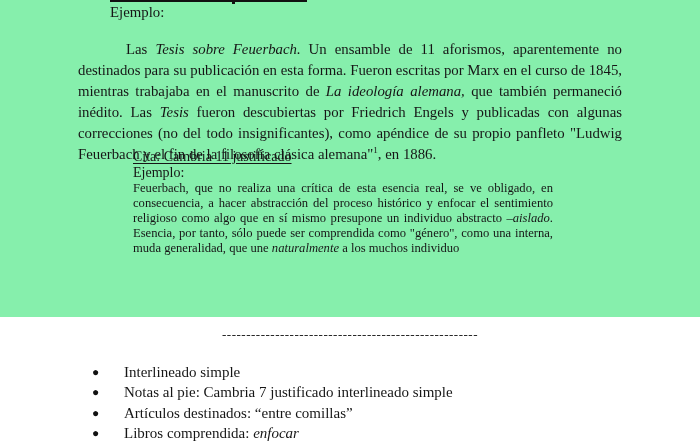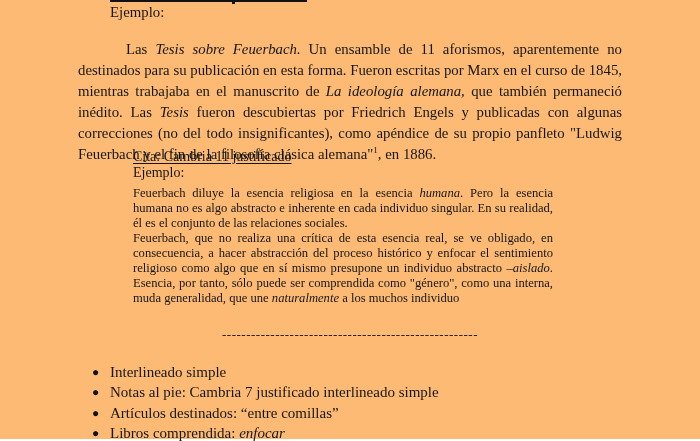--- a/index.html
+++ b/index.html
@@ -3,21 +3,21 @@
 <meta charset="utf-8">
 <style>
   html,body{margin:0;padding:0;}
   body{
     width:700px;height:441px;overflow:hidden;
     background:#ffffff;
     font-family:"Liberation Serif","DejaVu Serif",serif;
     color:#161616;
     -webkit-font-smoothing:antialiased;
   }
-  .page{position:relative;width:700px;height:439px;background:#fdba74;}
+  .page{position:relative;width:700px;height:317px;background:#86efac;}
 
   
   .cutoff-bar{
     position:absolute;left:110px;top:0;width:197px;height:2px;
     background:#111111;
   }
   .cutoff-notch{
     position:absolute;left:232px;top:0;width:3px;height:4px;background:#111111;
   }
 
@@ -58,21 +58,21 @@
   .bullets{
     position:absolute;left:92px;top:362px;width:520px;
     margin:0;padding:0;list-style:none;
     font-size:15px;line-height:20.4px;
   }
   .bullets li{display:flex;margin:0;padding:0;}
   .bullets .dot{
     width:18px;flex:0 0 18px;font-size:12px;line-height:20.4px;
     color:#111111;
   }
-  .bullets .li-text{flex:1;}
+  .bullets .li-text{flex:1;margin-left:14px;}
 
   
   .s-i{font-style:italic;}
   .s-sup{font-size:0.62em;vertical-align:super;line-height:0;}
 </style>
 </head>
 <body>
 
 <div class="page">
 
@@ -80,21 +80,20 @@
   <div class="cutoff-notch"></div>
 
   <section class="sec-top">
     <div class="ex-label">Ejemplo:</div>
     <p><span>Las </span><span class="s-i">Tesis sobre Feuerbach.</span><span> Un ensamble de 11 aforismos, aparentemente no destinados para su publicación en esta forma. Fueron escritas por Marx en el curso de 1845, mientras trabajaba en el manuscrito de </span><span class="s-i">La ideología alemana,</span><span> que también permaneció inédito. Las </span><span class="s-i">Tesis</span><span> fueron descubiertas por Friedrich Engels y publicadas con algunas correcciones (no del todo insignificantes), como apéndice de su propio panfleto "Ludwig Feuerbach y el fin de la filosofía clásica alemana"</span><span class="s-sup">1</span><span>, en 1886.</span></p>
   </section>
 
   <section class="sec-cita">
     <div class="cita-heading">Cita: Cambria 11 justificado</div>
     <div class="cita-label">Ejemplo:</div>
-    <p class="quote first"><span>Feuerbach diluye la esencia religiosa en la esencia </span><span class="s-i">humana</span><span>. Pero la esencia humana no es algo abstracto e inherente en cada individuo singular. En su realidad, él es el conjunto de las relaciones sociales.</span></p>
     <p class="quote"><span>Feuerbach, que no realiza una crítica de esta esencia real, se ve obligado, en consecuencia, a hacer abstracción del proceso histórico y enfocar el sentimiento religioso como algo que en sí mismo presupone un individuo abstracto </span><span class="s-i">–aislado</span><span>. Esencia, por tanto, sólo puede ser comprendida como "género", como una interna, muda generalidad, que une </span><span class="s-i">naturalmente</span><span> a los muchos individuo</span></p>
   </section>
 
   <div class="separator">-----------------------------------------------------</div>
 
   <ul class="bullets">
     <li>
       <span class="dot">●</span>
       <span class="li-text"><span>Interlineado simple</span></span>
     </li>

